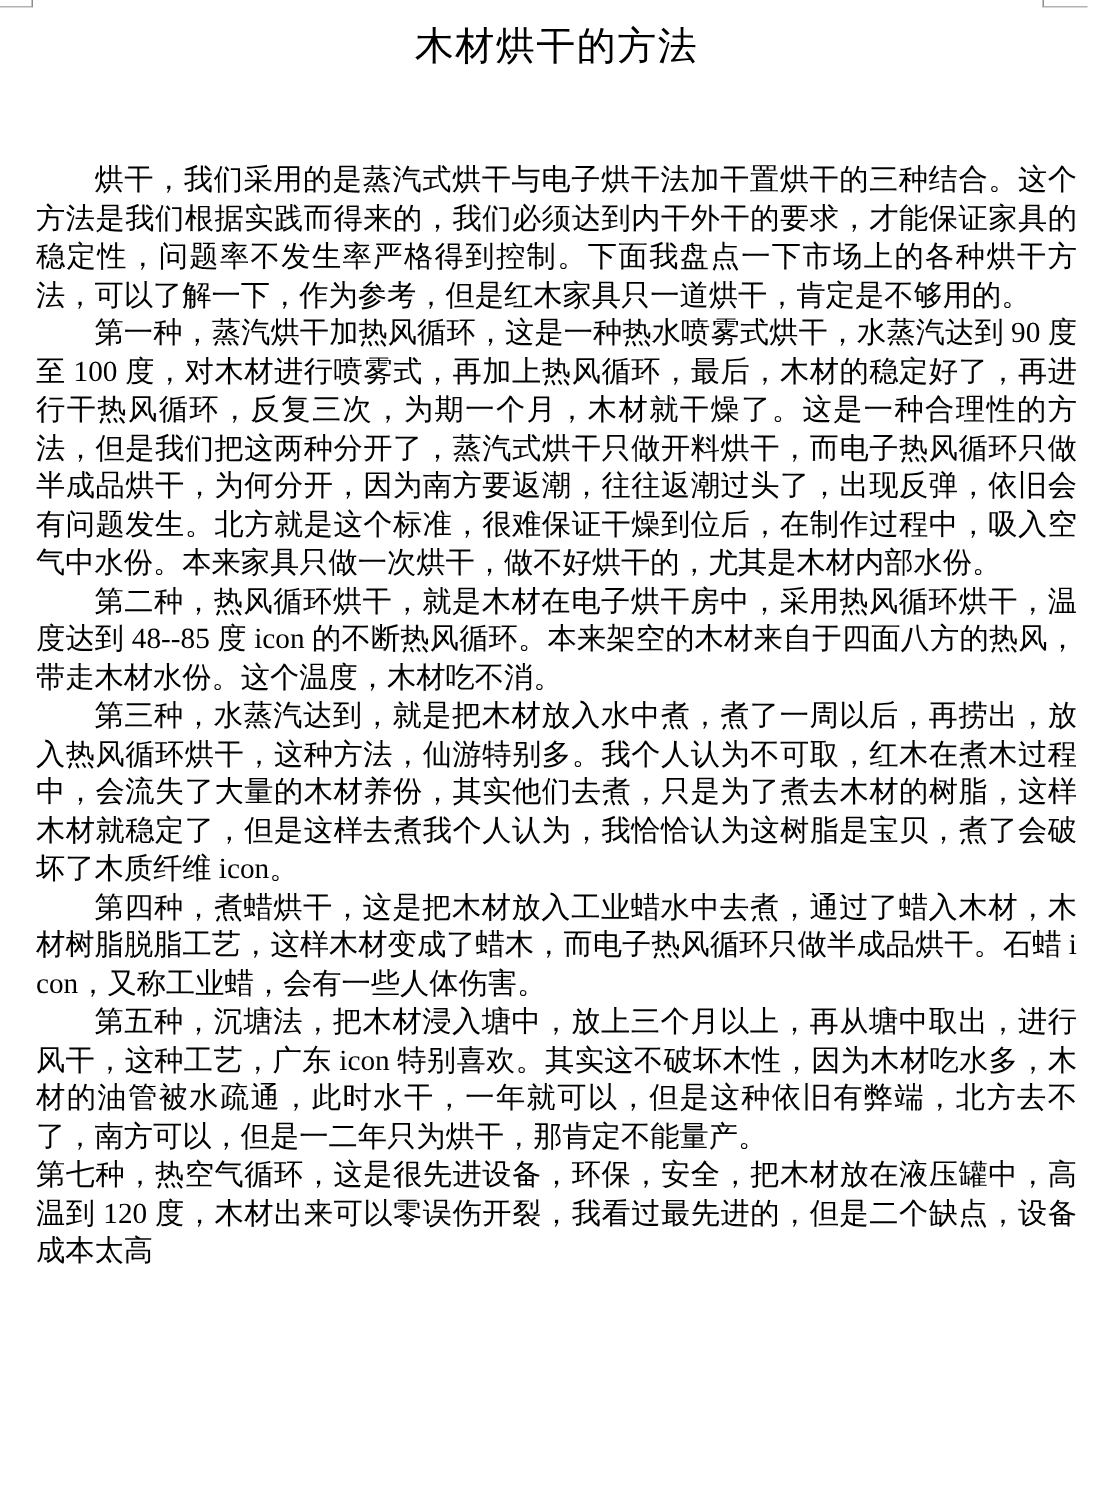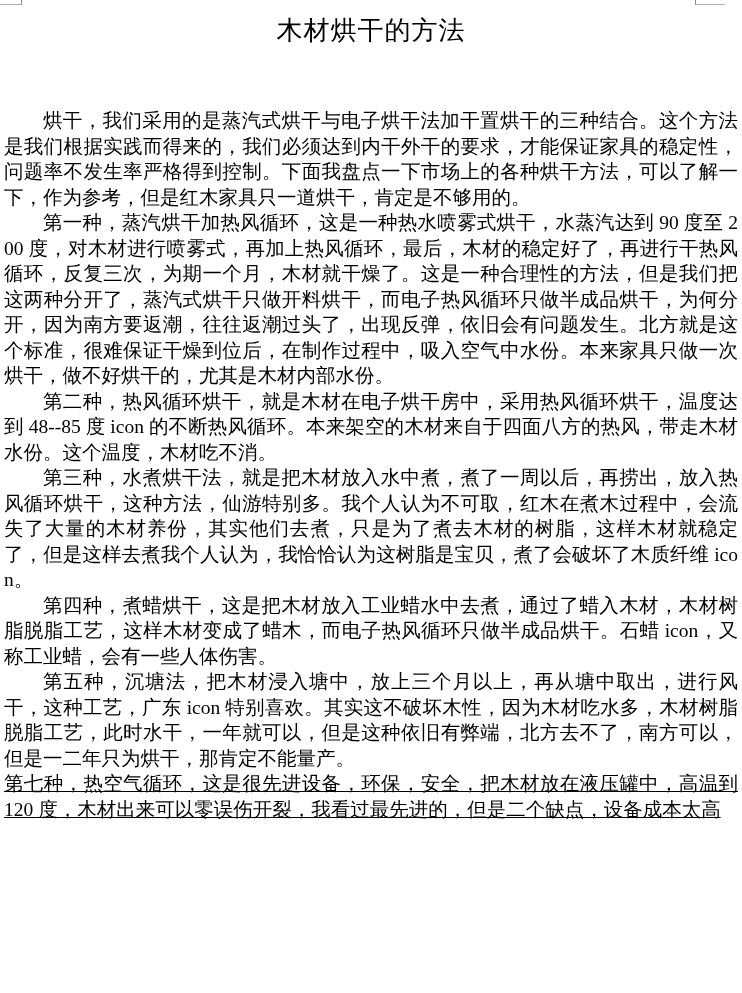--- a/index.html
+++ b/index.html
@@ -36,48 +36,47 @@
   .doc-title {
     margin: 14px 0 16px 0;
     font-size: 26px;
     font-weight: normal;
     line-height: 34px;
     text-align: center;
     letter-spacing: 1px;
   }
   .doc-body {
     margin-top: 60px;
-    padding: 0 4px;
+    padding: 0 24px;
     font-size: 19.5px;
     line-height: 25.5px;
     text-align: justify;
     text-justify: inter-ideograph;
     word-break: break-all;
   }
   .doc-body p {
     margin: 0;
     padding: 0;
     text-indent: 2em;
   }
   .doc-body p.flush {
     text-indent: 0;
-    text-decoration: underline;
   }
 </style>
 </head>
 <body>
 
 <div class="boundary-mark tl"></div>
 <div class="boundary-mark tr"></div>
 
 <div>
   <h1 class="doc-title">木材烘干的方法</h1>
 
   <div class="doc-body">
     <p>烘干，我们采用的是蒸汽式烘干与电子烘干法加干置烘干的三种结合。这个方法是我们根据实践而得来的，我们必须达到内干外干的要求，才能保证家具的稳定性，问题率不发生率严格得到控制。下面我盘点一下市场上的各种烘干方法，可以了解一下，作为参考，但是红木家具只一道烘干，肯定是不够用的。</p>
-    <p>第一种，蒸汽烘干加热风循环，这是一种热水喷雾式烘干，水蒸汽达到 90 度至 200 度，对木材进行喷雾式，再加上热风循环，最后，木材的稳定好了，再进行干热风循环，反复三次，为期一个月，木材就干燥了。这是一种合理性的方法，但是我们把这两种分开了，蒸汽式烘干只做开料烘干，而电子热风循环只做半成品烘干，为何分开，因为南方要返潮，往往返潮过头了，出现反弹，依旧会有问题发生。北方就是这个标准，很难保证干燥到位后，在制作过程中，吸入空气中水份。本来家具只做一次烘干，做不好烘干的，尤其是木材内部水份。</p>
+    <p>第一种，蒸汽烘干加热风循环，这是一种热水喷雾式烘干，水蒸汽达到 90 度至 100 度，对木材进行喷雾式，再加上热风循环，最后，木材的稳定好了，再进行干热风循环，反复三次，为期一个月，木材就干燥了。这是一种合理性的方法，但是我们把这两种分开了，蒸汽式烘干只做开料烘干，而电子热风循环只做半成品烘干，为何分开，因为南方要返潮，往往返潮过头了，出现反弹，依旧会有问题发生。北方就是这个标准，很难保证干燥到位后，在制作过程中，吸入空气中水份。本来家具只做一次烘干，做不好烘干的，尤其是木材内部水份。</p>
     <p>第二种，热风循环烘干，就是木材在电子烘干房中，采用热风循环烘干，温度达到 48--85 度 icon 的不断热风循环。本来架空的木材来自于四面八方的热风，带走木材水份。这个温度，木材吃不消。</p>
-    <p>第三种，水煮烘干法，就是把木材放入水中煮，煮了一周以后，再捞出，放入热风循环烘干，这种方法，仙游特别多。我个人认为不可取，红木在煮木过程中，会流失了大量的木材养份，其实他们去煮，只是为了煮去木材的树脂，这样木材就稳定了，但是这样去煮我个人认为，我恰恰认为这树脂是宝贝，煮了会破坏了木质纤维 icon。</p>
+    <p>第三种，水蒸汽达到，就是把木材放入水中煮，煮了一周以后，再捞出，放入热风循环烘干，这种方法，仙游特别多。我个人认为不可取，红木在煮木过程中，会流失了大量的木材养份，其实他们去煮，只是为了煮去木材的树脂，这样木材就稳定了，但是这样去煮我个人认为，我恰恰认为这树脂是宝贝，煮了会破坏了木质纤维 icon。</p>
     <p>第四种，煮蜡烘干，这是把木材放入工业蜡水中去煮，通过了蜡入木材，木材树脂脱脂工艺，这样木材变成了蜡木，而电子热风循环只做半成品烘干。石蜡 icon，又称工业蜡，会有一些人体伤害。</p>
-    <p>第五种，沉塘法，把木材浸入塘中，放上三个月以上，再从塘中取出，进行风干，这种工艺，广东 icon 特别喜欢。其实这不破坏木性，因为木材吃水多，木材树脂脱脂工艺，此时水干，一年就可以，但是这种依旧有弊端，北方去不了，南方可以，但是一二年只为烘干，那肯定不能量产。</p>
+    <p>第五种，沉塘法，把木材浸入塘中，放上三个月以上，再从塘中取出，进行风干，这种工艺，广东 icon 特别喜欢。其实这不破坏木性，因为木材吃水多，木材的油管被水疏通，此时水干，一年就可以，但是这种依旧有弊端，北方去不了，南方可以，但是一二年只为烘干，那肯定不能量产。</p>
     <p class="flush">第七种，热空气循环，这是很先进设备，环保，安全，把木材放在液压罐中，高温到 120 度，木材出来可以零误伤开裂，我看过最先进的，但是二个缺点，设备成本太高</p>
   </div>
 </div>
 
 </body></html>

